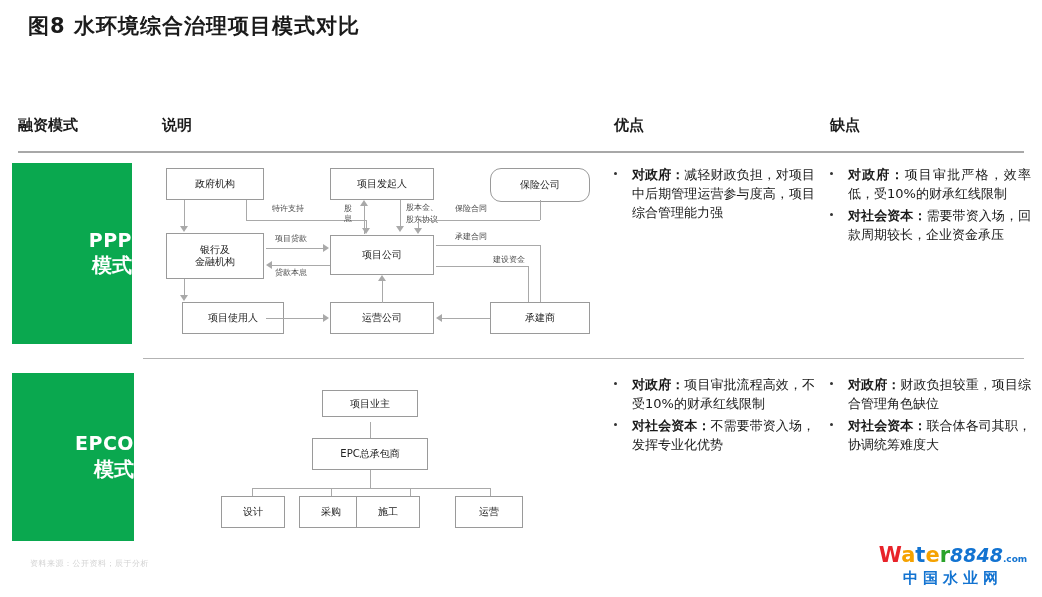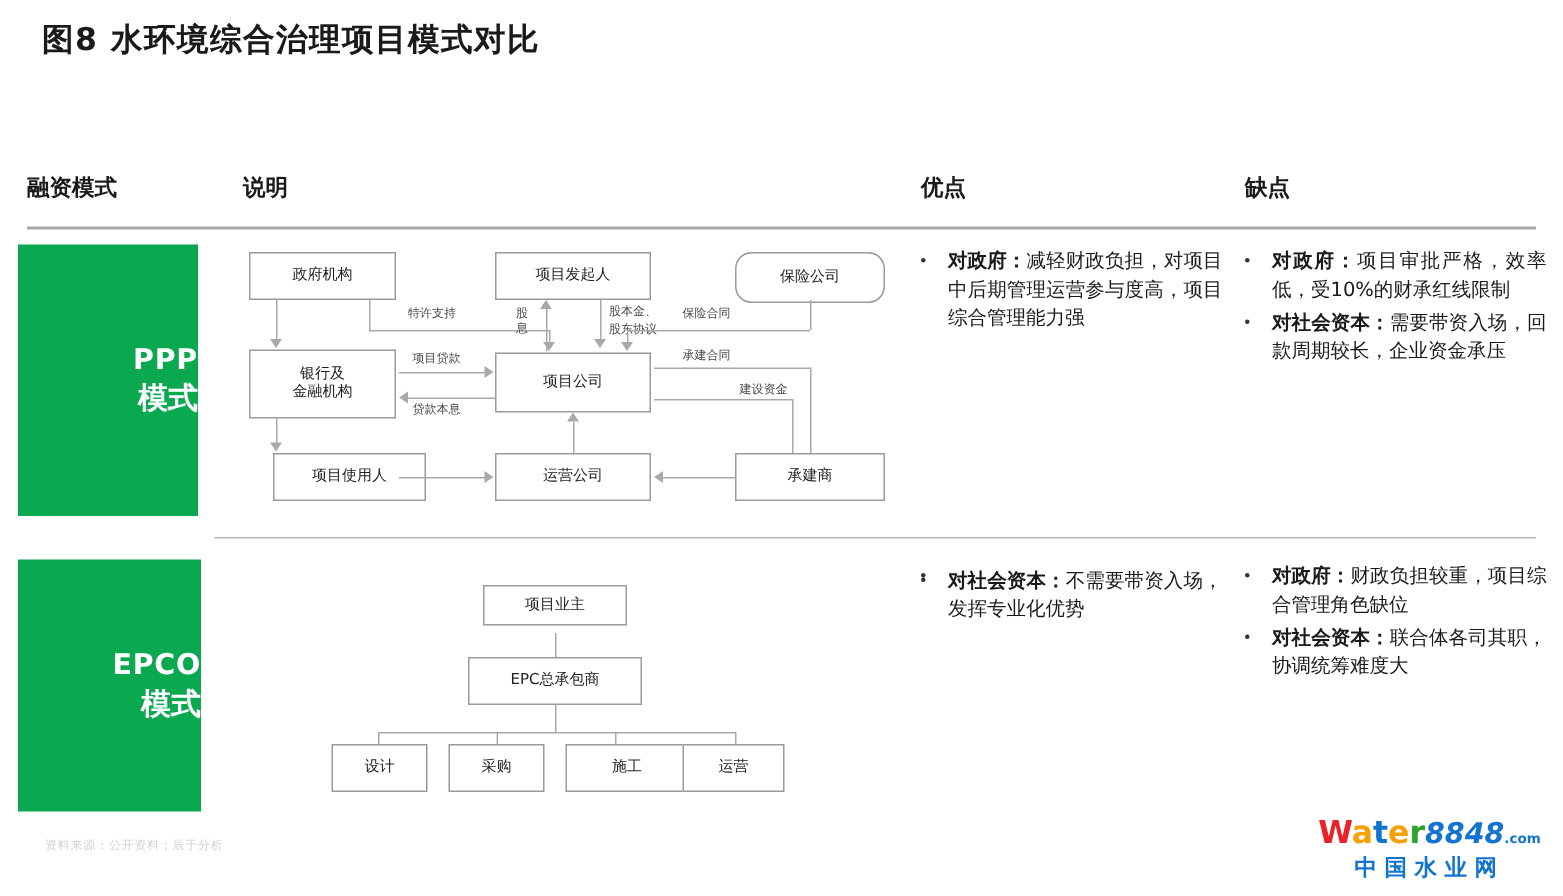--- a/index.html
+++ b/index.html
@@ -232,27 +232,28 @@
 
     <div class="ln lnv" style="left:370px; top:470px; height:18px;"></div>
     <div class="ln lnh" style="left:252px; top:488px; width:238px;"></div>
     <div class="ln lnv" style="left:252px; top:488px; height:8px;"></div>
     <div class="ln lnv" style="left:331px; top:488px; height:8px;"></div>
     <div class="ln lnv" style="left:410px; top:488px; height:8px;"></div>
     <div class="ln lnv" style="left:490px; top:488px; height:8px;"></div>
 
     <div class="dbox" style="left:221px; top:496px; width:64px; height:32px;">设计</div>
     <div class="dbox" style="left:299px; top:496px; width:64px; height:32px;">采购</div>
-    <div class="dbox" style="left:377px; top:496px; width:82px; height:32px;">施工</div>
+    <div class="dbox" style="left:356px; top:496px; width:64px; height:32px;">施工</div>
     <div class="dbox" style="left:455px; top:496px; width:68px; height:32px;">运营</div>
   </div>
 
   <div class="blist pro-epco">
     <div class="bitem">
       <span class="dot"></span>
+      <div class="btext"><b>对政府：</b><span>项目审批流程高效，不受10%的财承红线限制</span></div>
     </div>
     <div class="bitem">
       <span class="dot"></span>
       <div class="btext"><b>对社会资本：</b><span>不需要带资入场，发挥专业化优势</span></div>
     </div>
   </div>
 
   <div class="blist con-epco">
     <div class="bitem">
       <span class="dot"></span>

